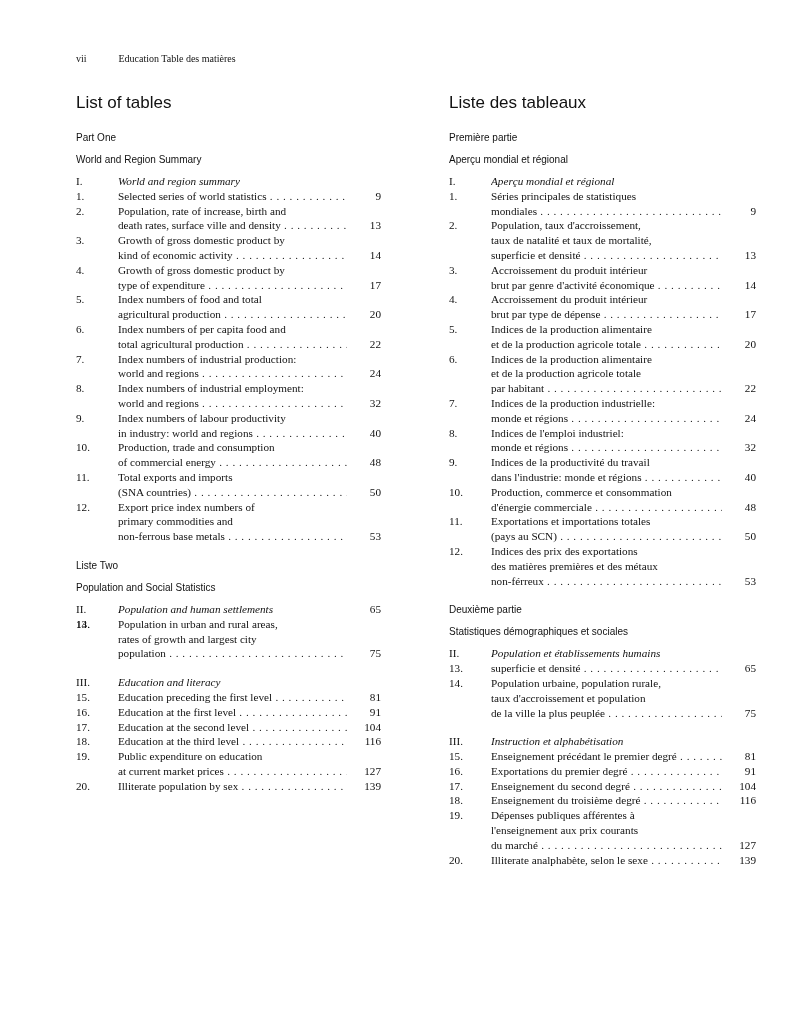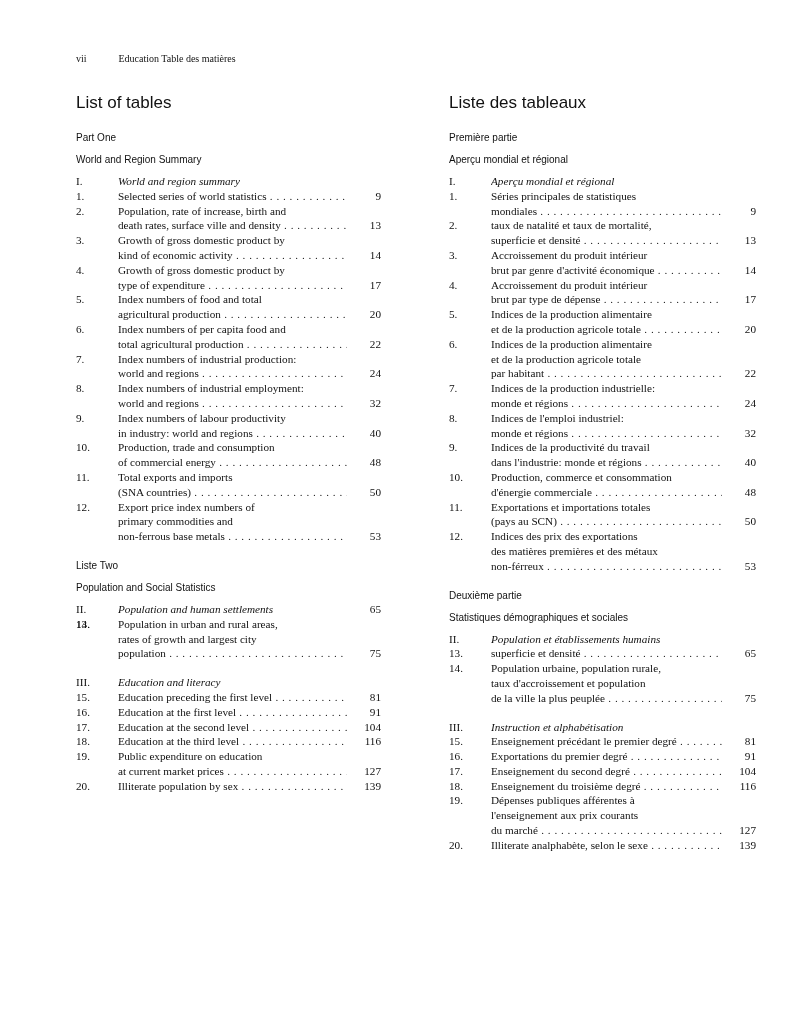--- a/index.html
+++ b/index.html
@@ -222,20 +222,21 @@
       <span class="num">1.</span>
       <div class="lines">
         <span class="ln">Séries principales de statistiques</span>
         <span class="ln last">mondiales</span>
       </div>
       <span class="page">9</span>
     </div>
     <div class="row">
       <span class="num">2.</span>
       <div class="lines">
+        <span class="ln">Population, taux d'accroissement,</span>
         <span class="ln">taux de natalité et taux de mortalité,</span>
         <span class="ln last">superficie et densité</span>
       </div>
       <span class="page">13</span>
     </div>
     <div class="row">
       <span class="num">3.</span>
       <div class="lines">
         <span class="ln">Accroissement du produit intérieur</span>
         <span class="ln last">brut par genre d'activité économique</span>

